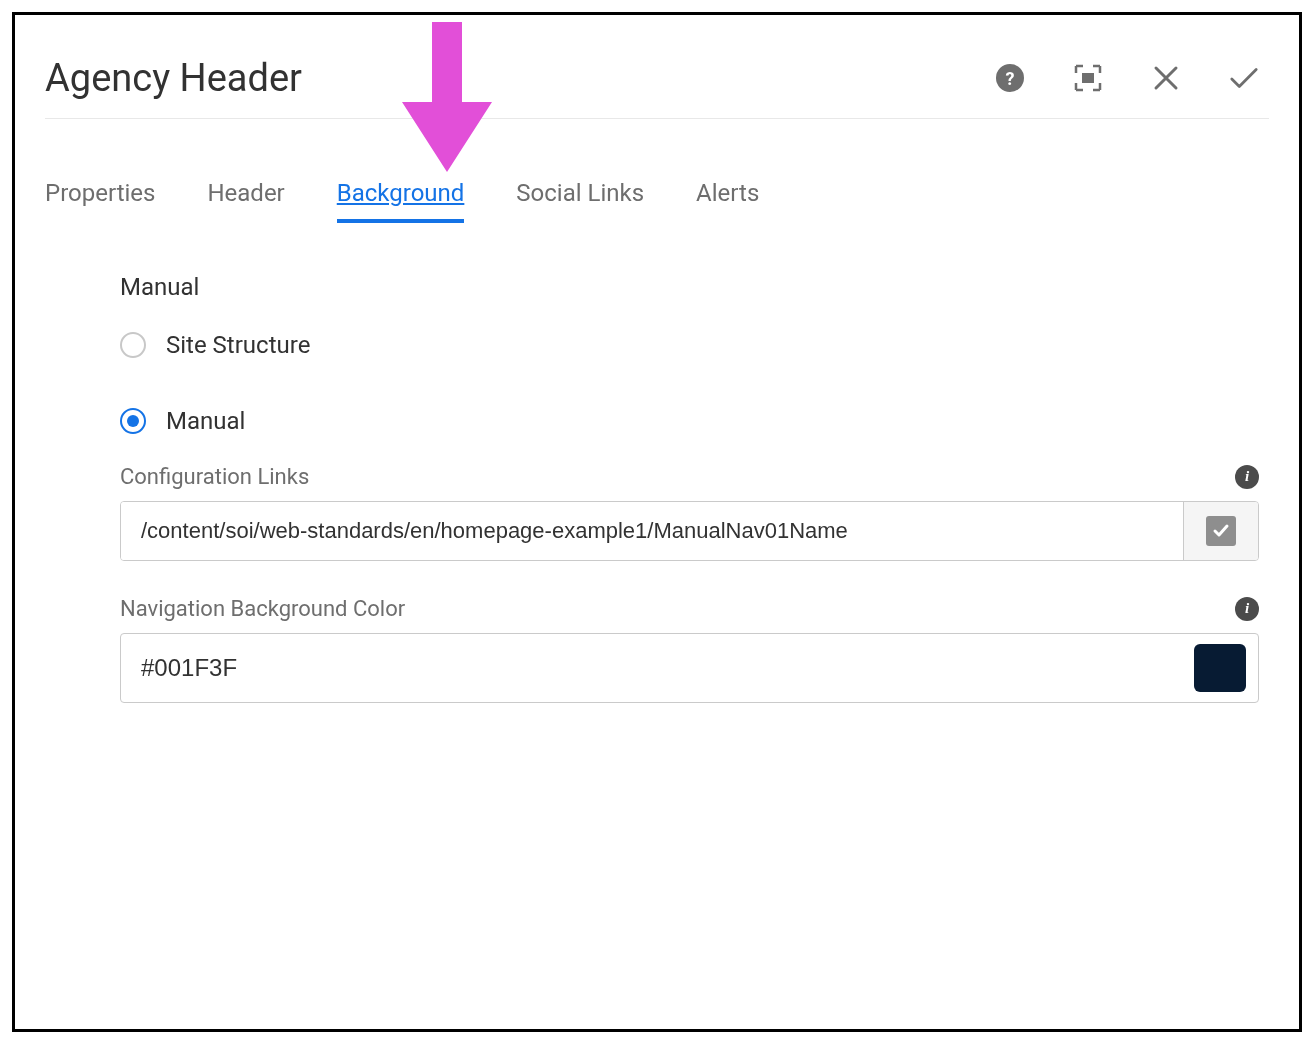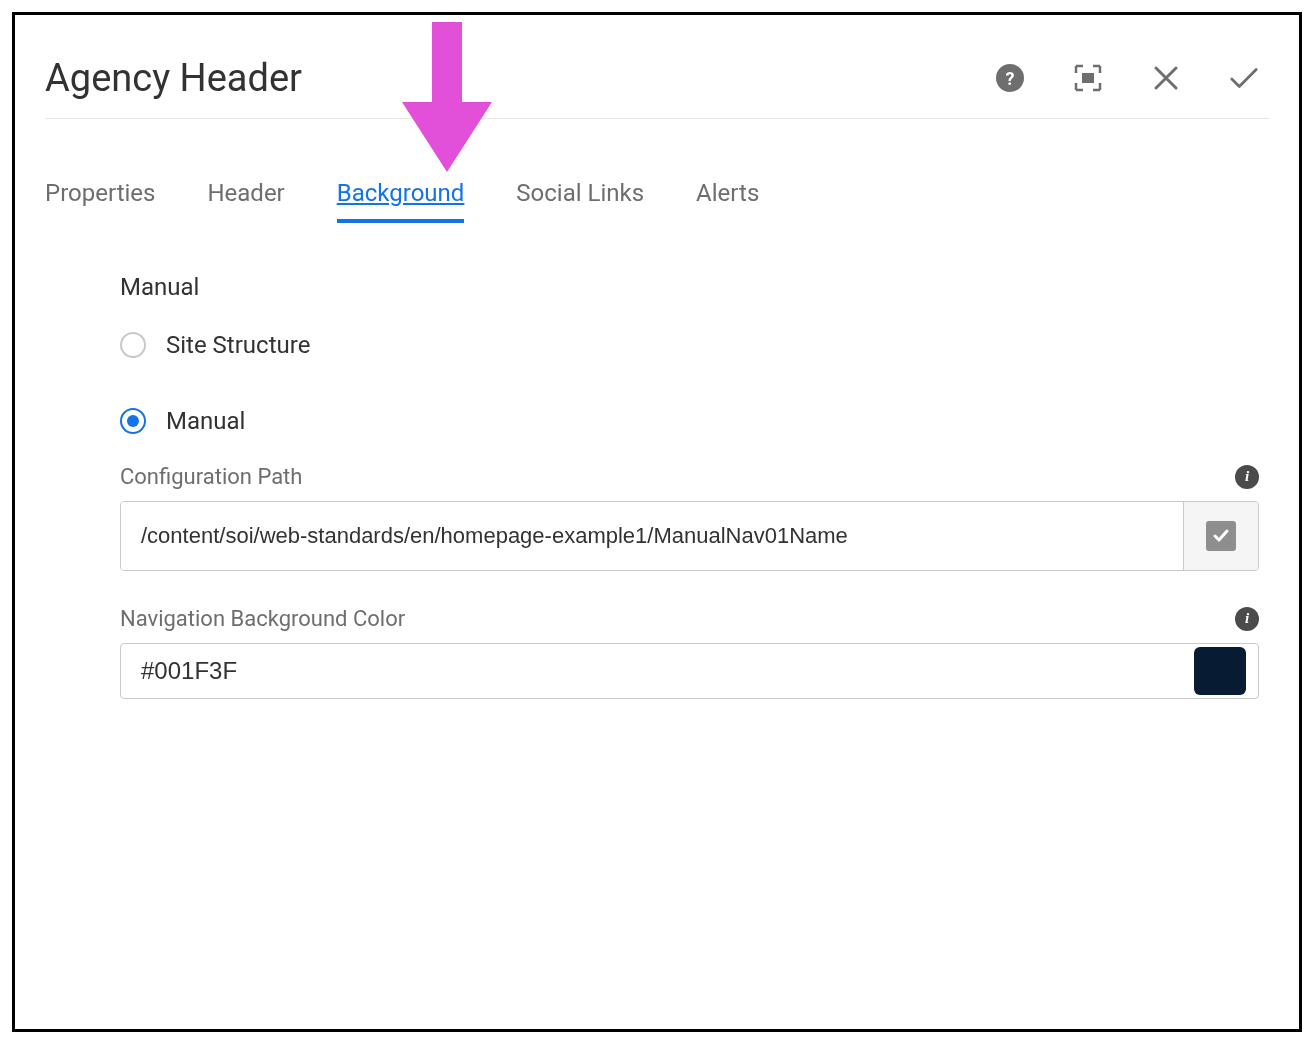--- a/index.html
+++ b/index.html
@@ -150,21 +150,21 @@
       display: flex;
       align-items: center;
       justify-content: center;
       cursor: pointer;
     }
     .input-row {
       display: flex;
       border: 1px solid #cacaca;
       border-radius: 4px;
       overflow: hidden;
-      height: 70px;
+      height: 60px;
     }
     .text-input {
       flex: 1;
       border: none;
       padding: 0 20px;
       font-size: 22px;
       color: #323232;
       outline: none;
       background: #ffffff;
     }
@@ -183,21 +183,21 @@
       border-radius: 3px;
       display: flex;
       align-items: center;
       justify-content: center;
     }
     .color-input-row {
       display: flex;
       align-items: center;
       border: 1px solid #cacaca;
       border-radius: 4px;
-      height: 56px;
+      height: 70px;
       padding: 0 12px 0 20px;
     }
     .color-text {
       flex: 1;
       font-size: 24px;
       color: #323232;
       border: none;
       outline: none;
       background: transparent;
     }
@@ -269,21 +269,21 @@
       <div class="radio-item">
         <div class="radio-circle selected">
           <div class="radio-dot"></div>
         </div>
         <div class="radio-label">Manual</div>
       </div>
     </div>
 
     <div class="field-group">
       <div class="field-label-row">
-        <div class="field-label">Configuration Path</div>
+        <div class="field-label">Configuration Links</div>
         <div class="info-circle">i</div>
       </div>
       <div class="input-row">
         <input class="text-input" type="text" value="/content/soi/web-standards/en/homepage-example1/ManualNav01Name" style="">
         <div class="input-addon">
           <div class="check-box">
             <svg width="20" height="20" viewBox="0 0 20 20">
               <path d="M4 10 L8 14 L16 5" stroke="#ffffff" stroke-width="3" fill="none" stroke-linecap="round" stroke-linejoin="round"></path>
             </svg>
           </div>

